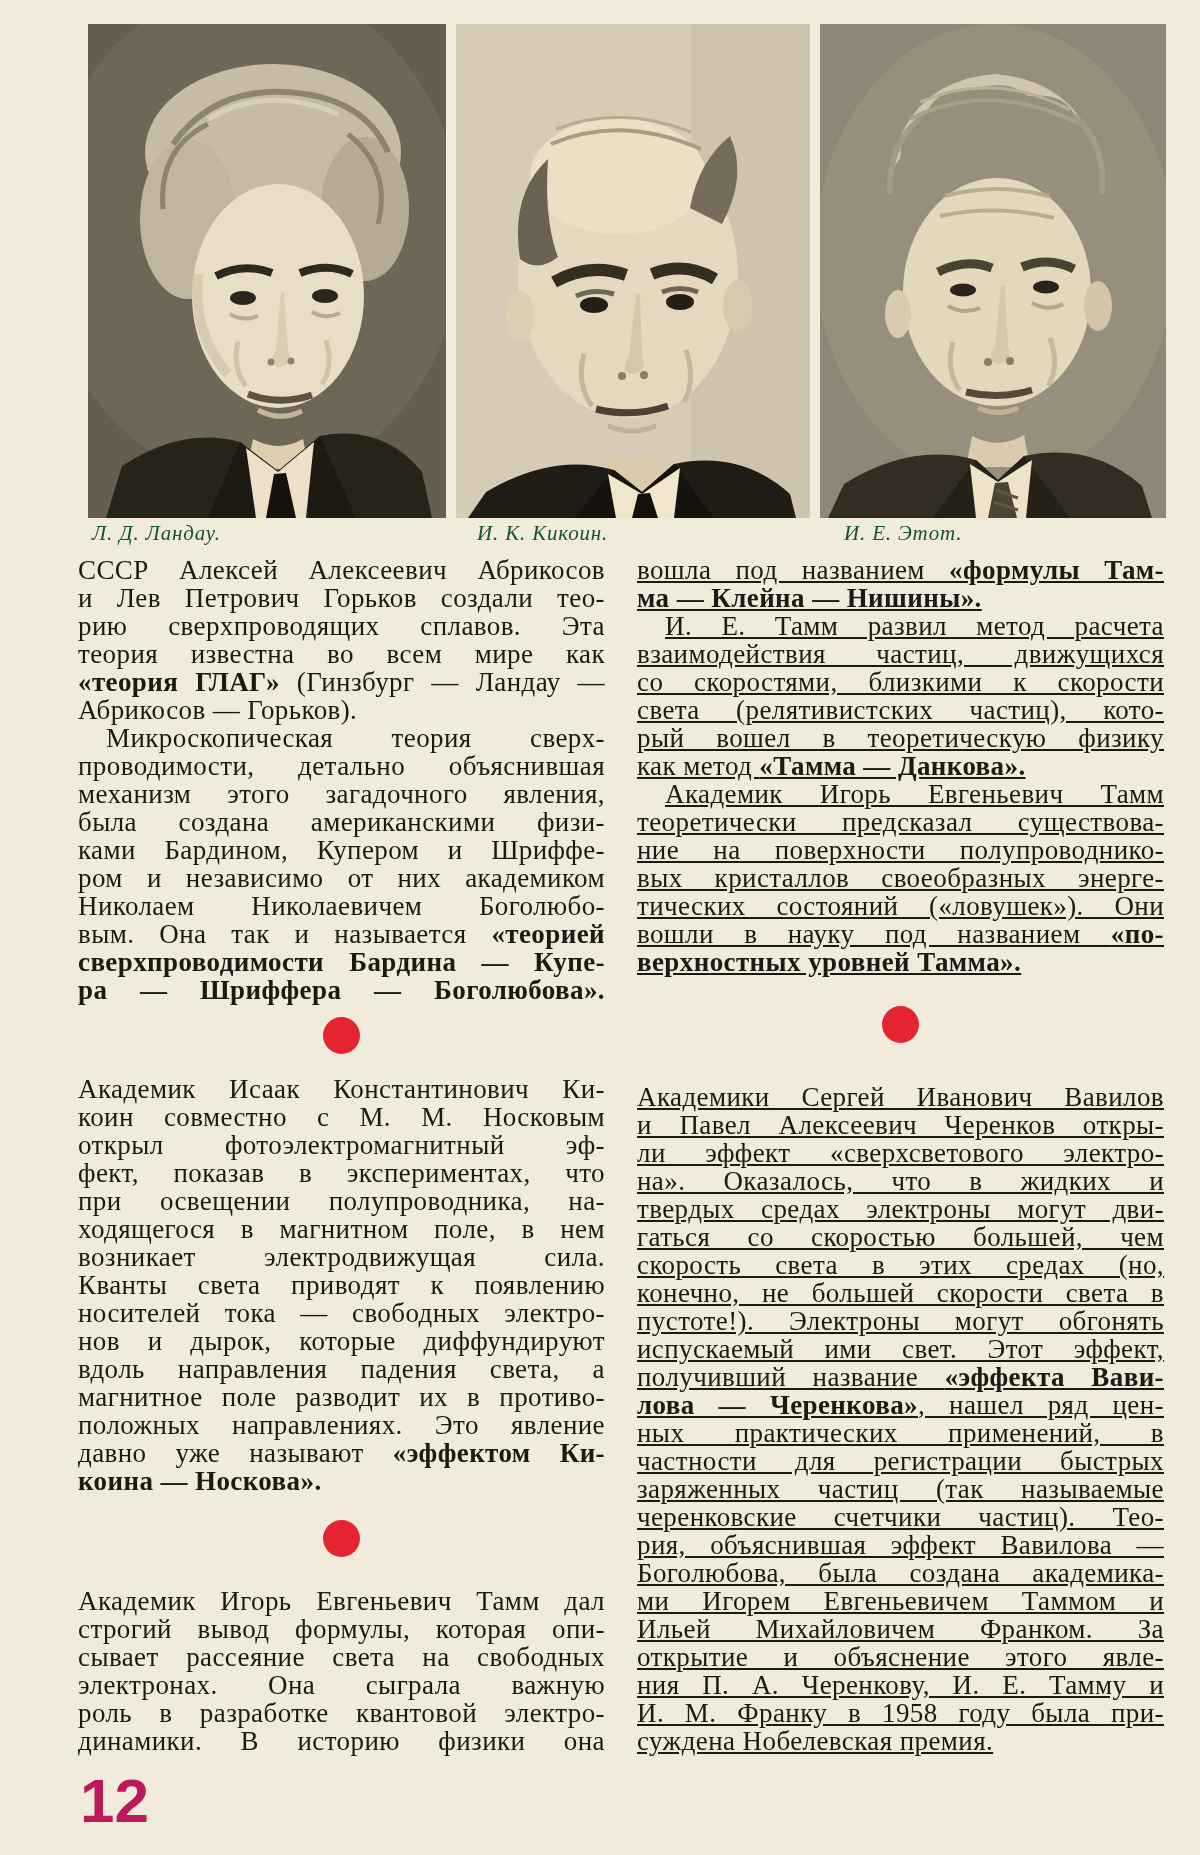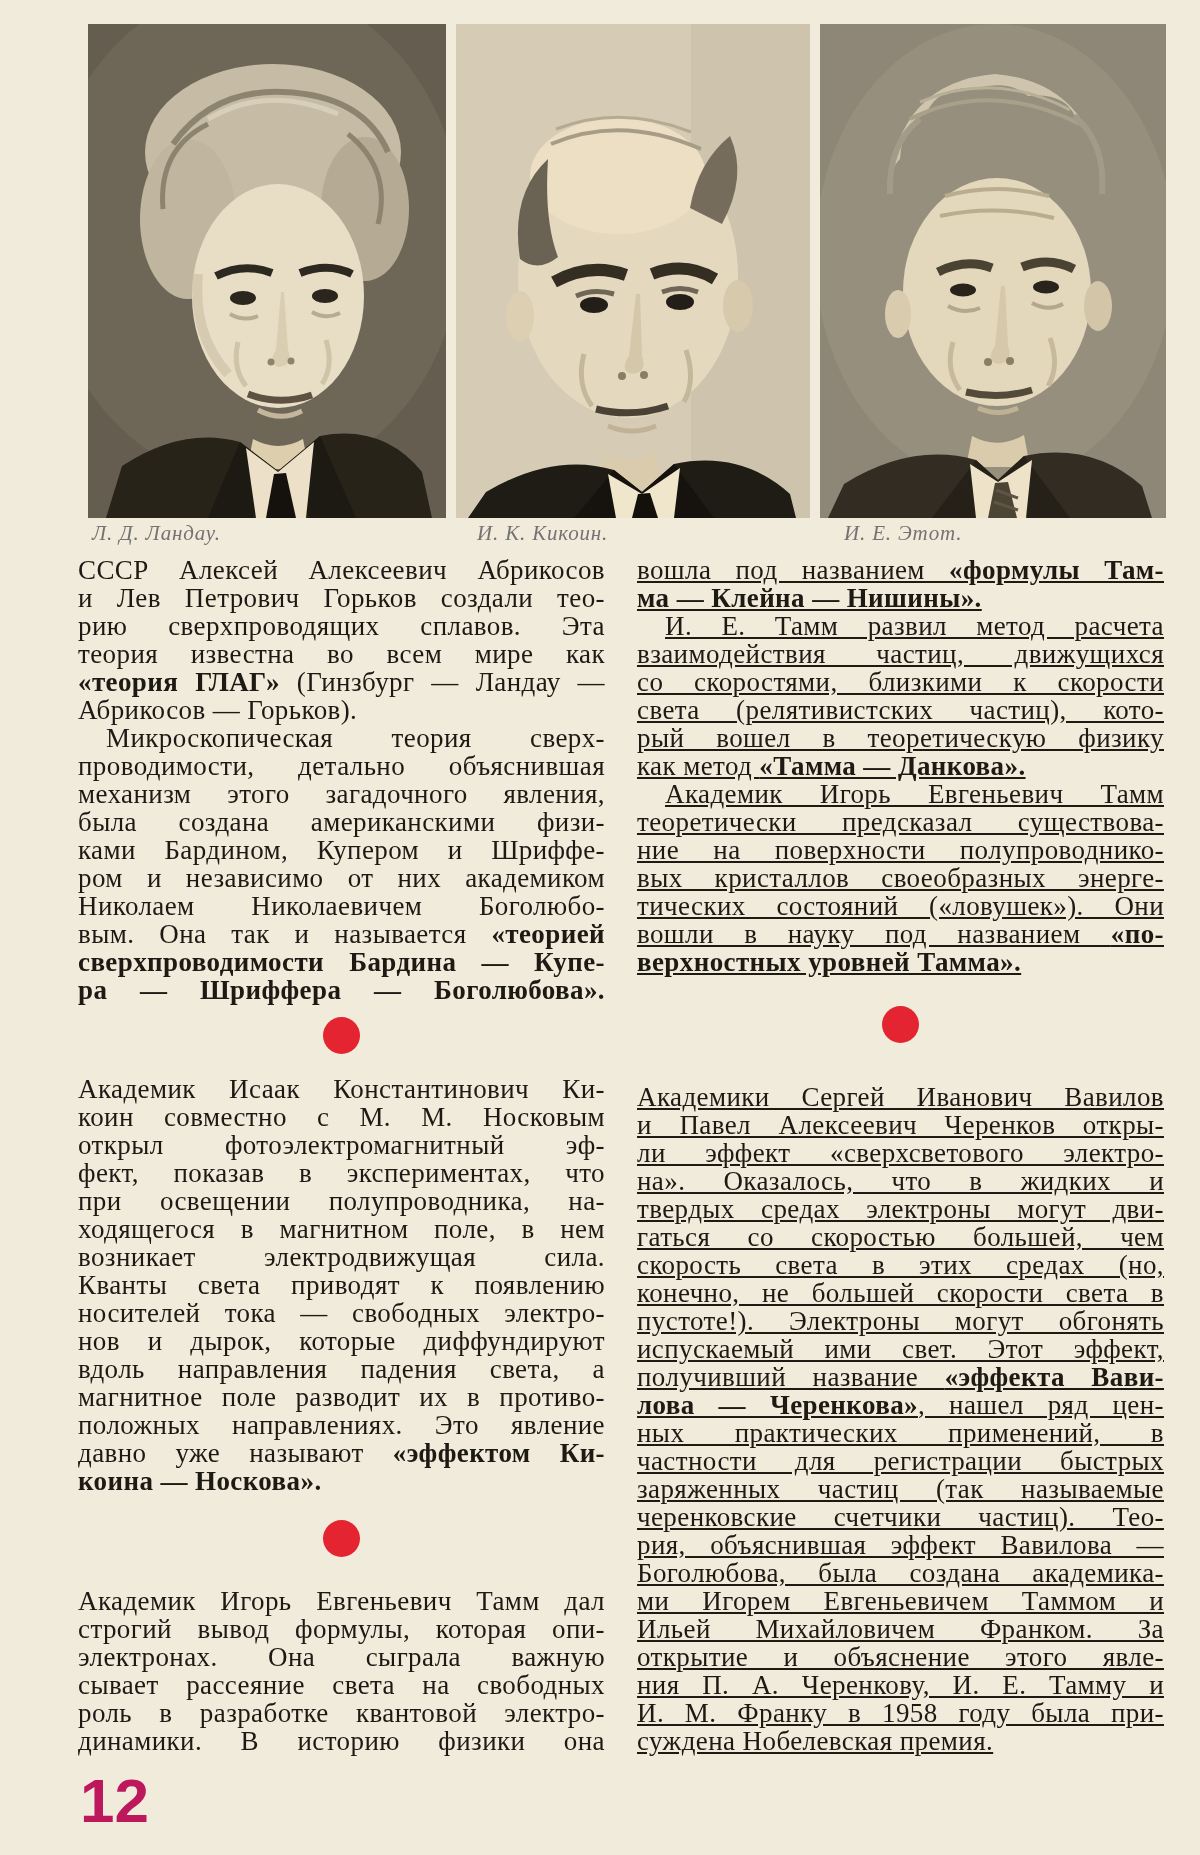--- a/index.html
+++ b/index.html
@@ -8,21 +8,21 @@
     background:#f1ebdc;overflow:hidden;
     font-family:"Liberation Serif","DejaVu Serif",serif;color:#1d1a14;
   }
   .photo{position:absolute;top:24px;height:494px;overflow:hidden;}
   .photo svg{display:block;width:100%;height:100%;}
   #photo-landau{left:88px;width:358px;}
   #photo-kikoin{left:456px;width:354px;}
   #photo-tamm{left:820px;width:346px;}
   .caption{
     position:absolute;top:521px;font-style:italic;font-size:21px;
-    letter-spacing:.04em;color:#737373;white-space:nowrap;
+    letter-spacing:.04em;color:#14532d;white-space:nowrap;
   }
   #caption-landau{left:92px;}
   #caption-kikoin{left:477px;}
   #caption-tamm{left:844px;}
   .col{
     position:absolute;top:556px;width:527px;
     font-size:27px;line-height:28px;letter-spacing:.015em;
   }
   #col-left{left:78px;}
   #col-right{left:637px;text-decoration:underline;}
@@ -198,22 +198,22 @@
         <div class="line"><span>вдоль направления падения света, а</span></div>
         <div class="line"><span>магнитное поле разводит их в противо-</span></div>
         <div class="line"><span>положных направлениях. Это явление</span></div>
         <div class="line"><span>давно уже называют </span><span class="bold">«эффектом Ки-</span></div>
         <div class="line nojust"><span class="bold">коина — Носкова».</span></div>
       </div>
       <div class="dot dot-1" style="background: rgb(228, 36, 49);"></div>
       <div class="para">
         <div class="line"><span>Академик Игорь Евгеньевич Тамм дал</span></div>
         <div class="line"><span>строгий вывод формулы, которая опи-</span></div>
+        <div class="line"><span>сывает рассеяние света на свободных</span></div>
         <div class="line"><span>электронах. Она сыграла важную</span></div>
-        <div class="line"><span>сывает рассеяние света на свободных</span></div>
         <div class="line"><span>роль в разработке квантовой электро-</span></div>
         <div class="line"><span>динамики. В историю физики она</span></div>
       </div>
     </div>
   <div class="col" id="col-right">
       <div class="para">
         <div class="line"><span>вошла под названием </span><span class="bold">«формулы Там-</span></div>
         <div class="line nojust"><span class="bold">ма — Клейна — Нишины».</span></div>
       </div>
       <div class="para">

